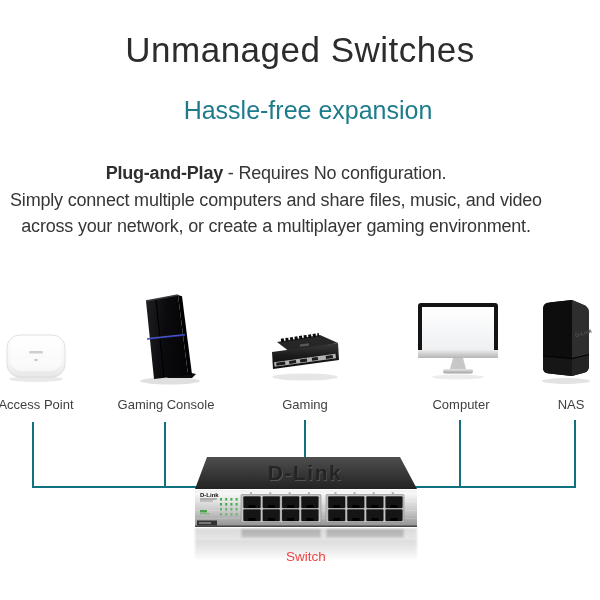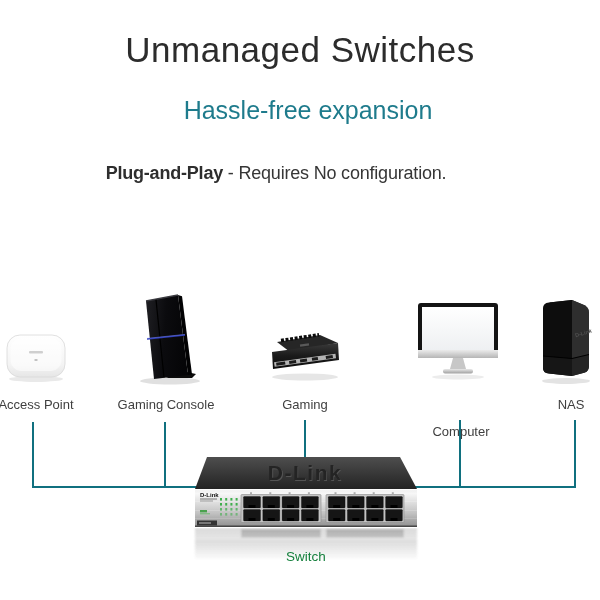--- a/index.html
+++ b/index.html
@@ -21,36 +21,38 @@
     font-size:18px; line-height:26.5px; color:#363636; letter-spacing:-0.2px;
   }
   .desc .lead { font-weight:700; color:#2e2e2e; }
   .device { position:absolute; }
   .device-label {
     position:absolute; top:397px; transform:translateX(-50%);
     font-size:13px; color:#3f3f3f; white-space:nowrap;
   }
   .switch-label {
     position:absolute; top:549px; left:306px; transform:translateX(-50%);
-    font-size:13.5px; color:#15803d;
+    font-size:13.5px; color:#ef4444;
   }
   .cable-v { position:absolute; width:2px; background:#10707f; }
   .cable-h { position:absolute; height:2px; background:#10707f; }
   svg { display:block; }
 </style>
 </head>
 <body>
 
 <div class="stage">
 
   <div class="page-title">Unmanaged Switches</div>
   <div class="page-subtitle">Hassle-free expansion</div>
 
   <div class="desc">
     <div><span class="lead">Plug-and-Play</span><span> - Requires No configuration.</span></div>
+    <div>Simply connect multiple computers and share files, music, and video</div>
+    <div>across your network, or create a multiplayer gaming environment.</div>
   </div>
 
   <div class="cable-v" style="left:32px;top:422px;height:66px;"></div>
   <div class="cable-v" style="left:164px;top:422px;height:66px;"></div>
   <div class="cable-v" style="left:304px;top:420px;height:48px;"></div>
   <div class="cable-v" style="left:459px;top:420px;height:68px;"></div>
   <div class="cable-v" style="left:574px;top:420px;height:68px;"></div>
   <div class="cable-h" style="left:32px;top:486px;width:544px;"></div>
 
   <div class="device" style="left:3px;top:332px;">
@@ -135,21 +137,21 @@
         </linearGradient>
       </defs>
       <ellipse cx="44" cy="75" rx="26" ry="2.5" fill="#ececec"></ellipse>
       <rect x="4" y="1" width="80" height="55" rx="3" fill="#141414"></rect>
       <rect x="8" y="5" width="72" height="43" fill="url(#scrG)"></rect>
       <rect x="4" y="48" width="80" height="8" fill="url(#chinG)"></rect>
       <polygon points="39,56 49,56 52,67 36,67" fill="#c7c7c7"></polygon>
       <rect x="29" y="67" width="30" height="4.5" rx="2" fill="url(#baseG)"></rect>
     </svg>
   </div>
-  <div class="device-label" style="left:461px;margin-top:27px;">Computer</div>
+  <div class="device-label" style="left:461px;">Computer</div>
 
   <div class="device" style="left:536px;top:294px;">
     <svg width="62" height="92" viewBox="0 0 62 92">
       <ellipse cx="30" cy="87" rx="24" ry="3" fill="#e3e3e3"></ellipse>
       <polygon points="13,8.4 36,6 50,12 27,14.5" fill="#1f1f1f"></polygon>
       <path d="M36,6 L47,10.6 Q53,13 53,18 L53,72 Q53,77 49,78.4 L36,82 Z" fill="#2e2e2e"></path>
       <path d="M7,14 Q7,9 13,8.4 L36,6 L36,82 L13,79.6 Q7,79 7,74 Z" fill="#0d0d0d"></path>
       <path d="M7,62 L36,64.5 L36,82 L13,79.6 Q7,79 7,74 Z" fill="#161616"></path>
       <path d="M36,64.5 L53,60.5 L53,72 Q53,77 49,78.4 L36,82 Z" fill="#242424"></path>
       <polyline points="7,62 36,64.5 53,60.5" fill="none" stroke="#000000" stroke-width="1"></polyline>

